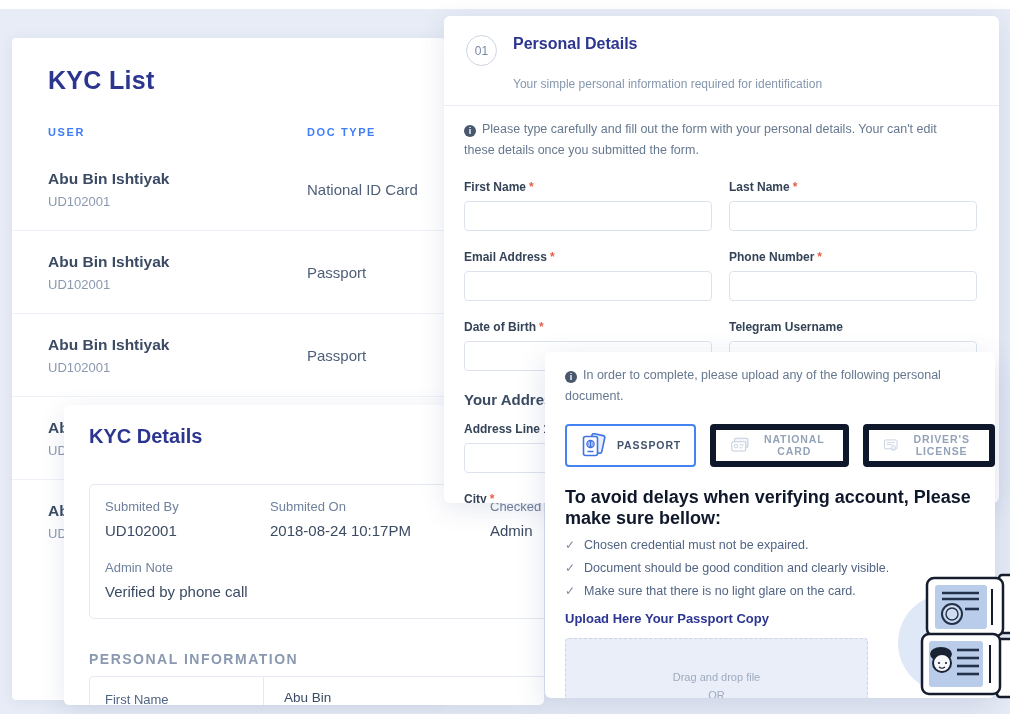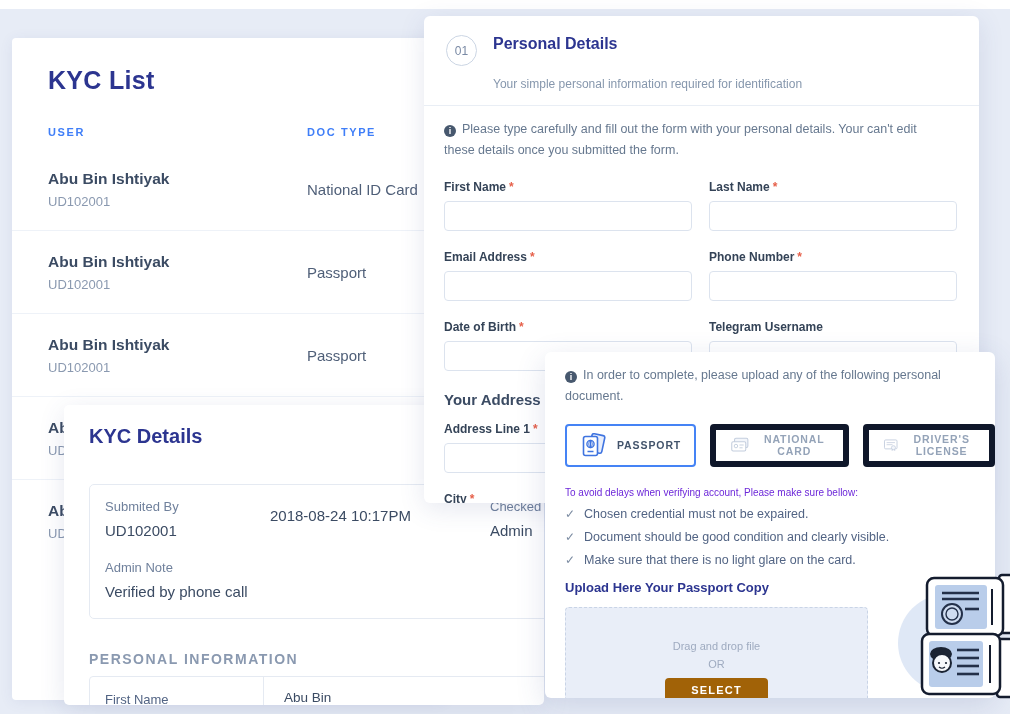--- a/index.html
+++ b/index.html
@@ -33,21 +33,21 @@
   .info-label{font-size:13px;color:#70819c;}
   .info-value{font-size:15px;color:#3b4b63;margin-top:8px;}
   .info-note{margin-top:21px;}
   .section-label{margin:32px 0 0 25px;font-size:14px;font-weight:700;letter-spacing:1.5px;color:#8a99b0;}
   .detail-table{margin:9px 0 0 25px;width:840px;border:1px solid #e5eaf2;border-radius:4px 4px 0 0;
                 display:grid;grid-template-columns:173px 1fr;box-sizing:border-box;}
   .dt-label{padding:15px 0 26px 15px;font-size:13px;color:#52648а;color:#526484;}
   .dt-value{padding:13px 0 26px 20px;border-left:1px solid #e5eaf2;font-size:13.5px;color:#3b4b63;}
 
   
-  .card-personal{left:424px;top:16px;width:555px;height:487px;z-index:3;overflow:hidden;border-radius:6px;
+  .card-personal{left:444px;top:16px;width:555px;height:487px;z-index:3;overflow:hidden;border-radius:6px;
                  box-shadow:0 6px 26px rgba(60,80,140,.13);}
   .pd-header{display:flex;gap:16px;padding:13px 0 0 22px;}
   .step-circle{flex:0 0 auto;width:29px;height:29px;margin-top:6px;border:1.5px solid #ccd6e4;border-radius:50%;
                color:#7a8aa5;font-size:12px;display:flex;align-items:center;justify-content:center;}
   .pd-title{font-size:16px;font-weight:700;color:#2c3590;margin-top:6px;}
   .pd-sub{font-size:12px;color:#8697ad;margin-top:24px;}
   .pd-divider{border-top:1px solid #e9eef5;margin-top:14px;}
   .note-line{padding:13px 56px 0 20px;font-size:12.5px;line-height:1.7;color:#66788f;}
   .info-icon{display:inline-block;width:12px;height:12px;border-radius:50%;background:#47586e;color:#fff;
              font-size:9px;font-weight:700;text-align:center;line-height:12px;margin-right:6px;
@@ -61,21 +61,21 @@
   .addr-heading{grid-column:1 / -1;font-size:15px;font-weight:700;color:#3b4b63;margin:1px 0 14px;}
 
   
   .card-upload{left:545px;top:352px;width:450px;height:346px;z-index:4;overflow:hidden;border-radius:6px;
                box-shadow:0 8px 30px rgba(60,80,140,.16);padding:13px 0 0 20px;box-sizing:border-box;}
   .doc-row{display:flex;gap:14px;margin-top:16px;}
   .doc-btn{display:flex;align-items:center;gap:10px;height:43px;padding:0 14px;background:#fff;
            border:6px solid #0f172a;border-radius:4px;cursor:pointer;
            font-size:10.5px;font-weight:700;letter-spacing:.9px;color:#94a3b8;}
   .doc-btn.active{border:2px solid #4583f5;color:#42536b;padding:0 13px;}
-  .warn-title{margin-top:20px;font-size:10px;font-weight:400;color:#6d28d9;}
+  .warn-title{margin-top:20px;font-size:18px;font-weight:700;color:#0f172a;}
   .checklist{margin-top:9px;}
   .check-item{font-size:12.5px;color:#526484;margin-bottom:9px;}
   .check-glyph{color:#7d8da3;font-size:12px;margin-right:9px;}
   .upload-title{margin-top:13px;font-size:13px;font-weight:700;color:#2c3590;}
   .dropzone{margin-top:12px;width:303px;height:117px;background:#e9eef8;border:1px dashed #c9d4e6;border-radius:4px;
             text-align:center;box-sizing:border-box;padding-top:32px;cursor:pointer;}
   .dz-text{font-size:11px;color:#9fabc0;}
   .dz-or{font-size:11px;color:#9fabc0;margin-top:6px;}
   .select-btn{margin-top:8px;width:103px;height:25px;background:#a16207;border:none;border-radius:4px;
               color:#fff;font-size:11px;font-weight:700;letter-spacing:1.2px;cursor:pointer;
@@ -137,20 +137,21 @@
 
   <section class="card card-details">
     <h2>KYC Details</h2>
     <div class="info-box">
       <div class="info-grid">
         <div>
           <div class="info-label">Submited By</div>
           <div class="info-value">UD102001</div>
         </div>
         <div>
+          <div class="info-label">Submited On</div>
           <div class="info-value">2018-08-24 10:17PM</div>
         </div>
         <div>
           <div class="info-label">Checked By</div>
           <div class="info-value">Admin</div>
         </div>
       </div>
       <div class="info-note">
         <div class="info-label">Admin Note</div>
         <div class="info-value">Verified by phone call</div>

